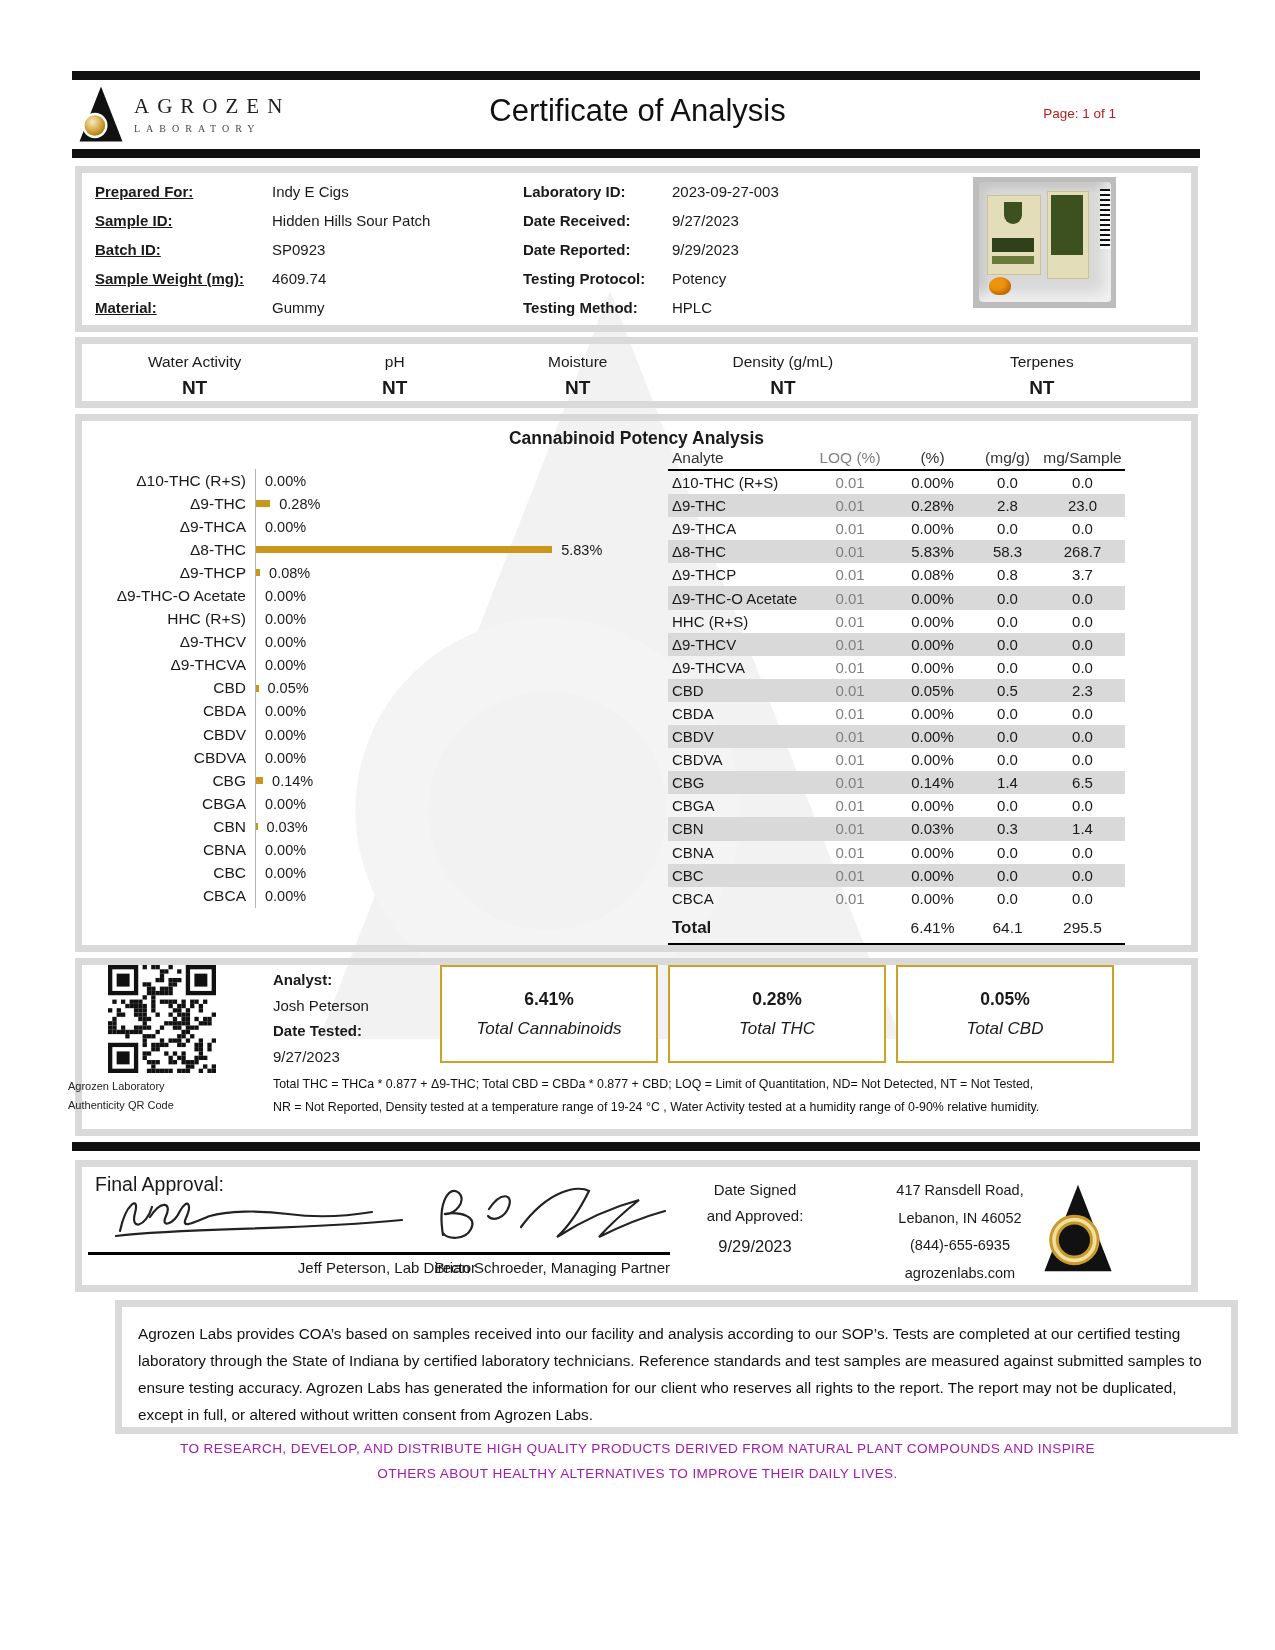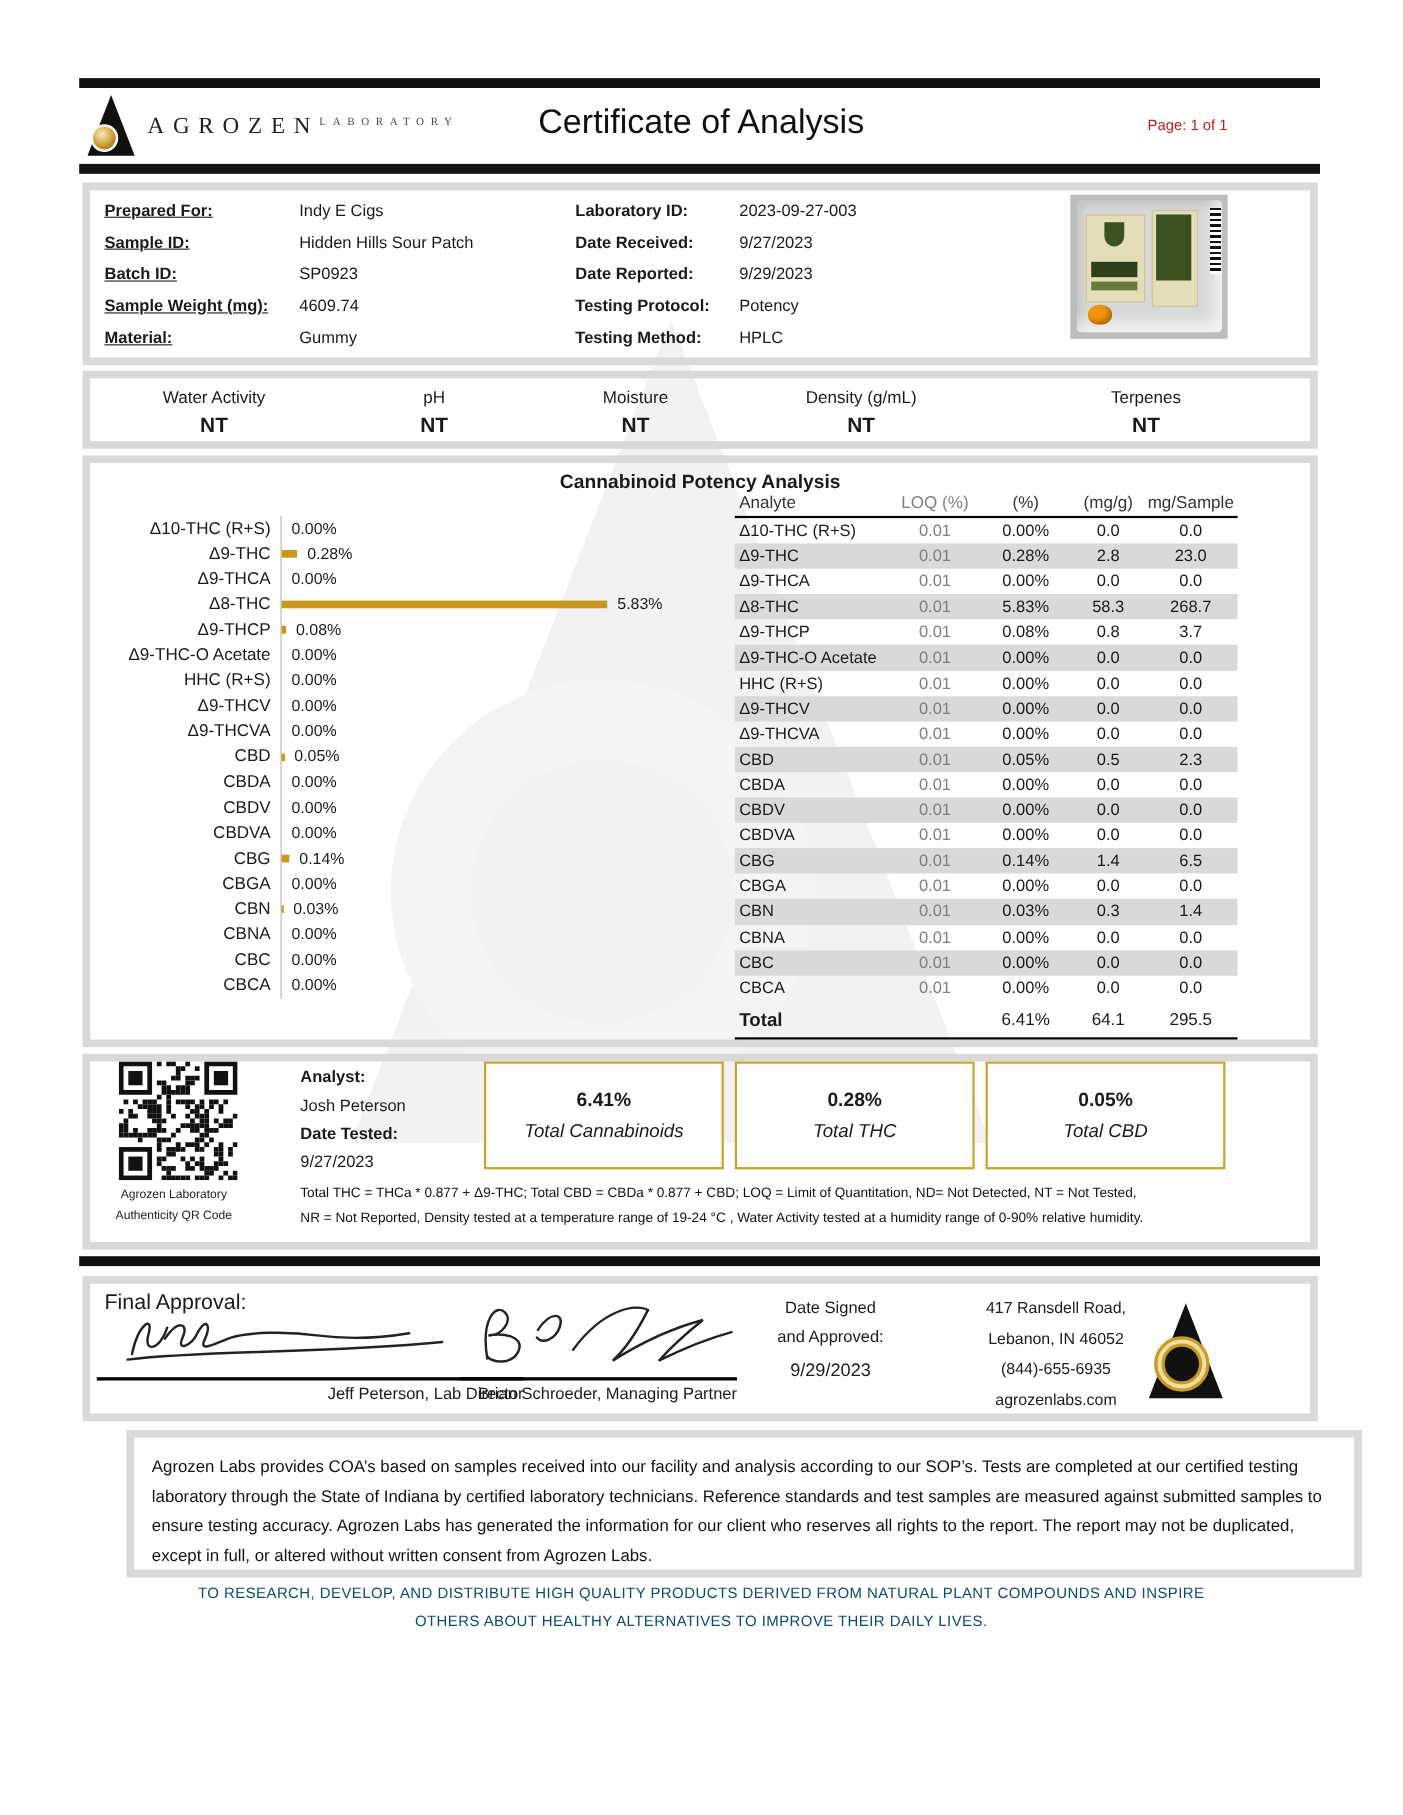--- a/index.html
+++ b/index.html
@@ -5,21 +5,21 @@
   html,body{margin:0;padding:0;background:#ffffff;}
   .page{position:relative;width:1275px;height:1650px;background:#fff;overflow:hidden;
         font-family:"Liberation Sans",sans-serif;color:#1a1a1a;}
   
   .hbar{position:absolute;left:72px;width:1128px;height:9px;background:#111;}
   .hbar1{top:71px}.hbar2{top:149px}.hbar3{top:1142px}
   
   .watermark{position:absolute;left:290px;top:270px;width:640px;height:790px;opacity:.07;pointer-events:none;}
   
   .hdr-logo{position:absolute;left:78px;top:84px;display:flex;align-items:center;gap:10px;}
-  .brand{display:flex;flex-direction:row;}
+  .brand{display:flex;flex-direction:column;}
   .brand-main{font-family:"Liberation Serif",serif;font-size:21px;letter-spacing:8px;color:#1f1f1f;}
   .brand-sub{font-family:"Liberation Serif",serif;font-size:10px;letter-spacing:6px;color:#4a4a4a;margin-top:4px;}
   .doc-title{position:absolute;left:0;top:93px;width:100%;text-align:center;font-size:31px;font-weight:400;color:#111;margin:0;}
   .page-num{position:absolute;right:159px;top:106px;font-size:13.5px;color:#b91c1c;}
   
   .panel{position:absolute;border:7px solid #d9d9d9;box-sizing:border-box;background:transparent;}
   
   .info-panel{left:75px;top:166px;width:1123px;height:166px;}
   .info-col{position:absolute;top:4px;}
   .info-col-left{left:13px;}
@@ -68,21 +68,21 @@
   .t-head{height:22px;border-bottom:2.5px solid #000;}
   .t-head .t-cell{font-size:15.5px;color:#333;}
   .t-head .t-cell.c1{color:#7f7f7f;}
   .t-row.alt{background:#d9d9d9;}
   .t-total{height:30px;border-bottom:2.5px solid #000;margin-top:3px;}
   .t-total .t-cell.c0{font-weight:bold;font-size:17px;}
   .t-total .t-cell{font-size:15.5px;}
   
   .bottom-panel{left:75px;top:958px;width:1123px;height:178px;}
   .qr{position:absolute;left:26px;top:0px;width:108px;height:108px;}
-  .qr-caption{position:absolute;left:-14px;top:112px;width:180px;text-align:center;}
+  .qr-caption{position:absolute;left:-14px;top:112px;width:180px;}
   .qr-cap-line{font-size:11px;line-height:19px;color:#222;}
   .analyst{position:absolute;left:191px;top:2px;}
   .an-line{font-size:15px;line-height:25.5px;}
   .an-bold{font-weight:bold;}
   .summary-boxes{position:absolute;left:358px;top:0px;display:flex;gap:10px;}
   .sum-box{width:218px;height:98px;border:2px solid #c9a227;box-sizing:border-box;text-align:center;padding-top:22px;background:#fff;}
   .sum-value{font-size:17.5px;font-weight:bold;}
   .sum-label{font-size:17px;margin-top:9px;font-style:italic;}
   .footnotes{position:absolute;left:191px;top:108px;width:880px;}
   .fn-line{font-size:12.4px;line-height:22.5px;color:#111;}
@@ -102,21 +102,21 @@
   .date-block .dl{font-size:15px;line-height:26px;}
   .date-block .dv{font-size:16.5px;margin-top:8px;}
   .address-block{position:absolute;left:778px;top:10px;width:200px;text-align:center;}
   .addr-line{font-size:14.5px;line-height:27.5px;}
   .appr-logo{position:absolute;left:960px;top:14px;}
   
   .disclaimer-panel{left:75px;top:1300px;width:1123px;height:134px;margin-left:40px;}
   .disclaimer-text{margin:0;padding:13px 22px 0 16px;font-size:15.3px;line-height:27px;color:#111;}
   
   .footer-text{position:absolute;left:0;top:1436px;width:100%;text-align:center;}
-  .footer-line{font-size:13.6px;line-height:25px;color:#0c4a6e;letter-spacing:.4px;}
+  .footer-line{font-size:13.6px;line-height:25px;color:#a21caf;letter-spacing:.4px;}
 </style>
 </head>
 <body>
 
 <div class="page">
 
   <svg class="watermark" viewBox="0 0 60 76">
     <polygon points="30,2 2,74 58,74" fill="#555"></polygon>
     <circle cx="24" cy="52" r="15" fill="none" stroke="#777" stroke-width="7"></circle>
   </svg>

